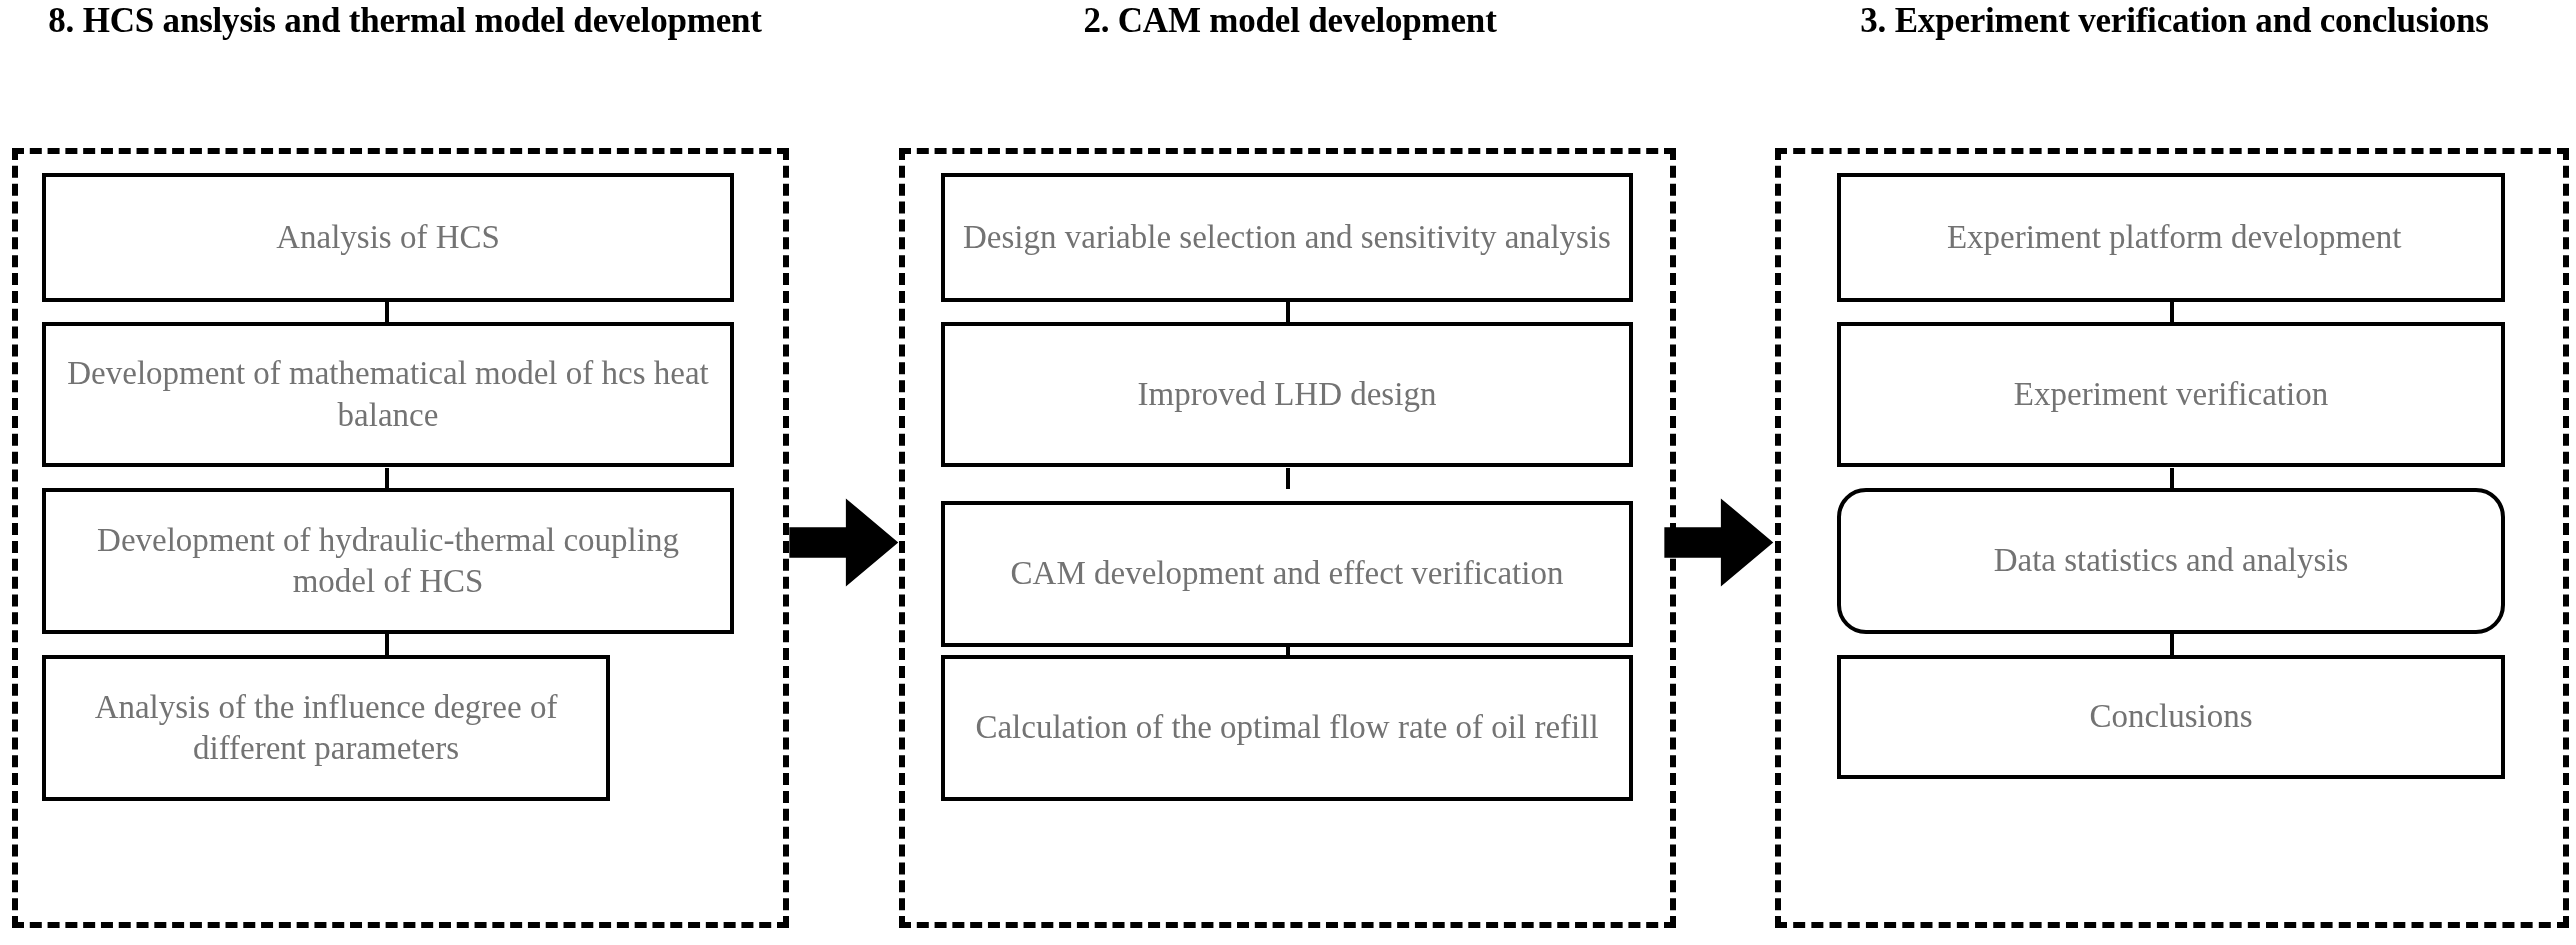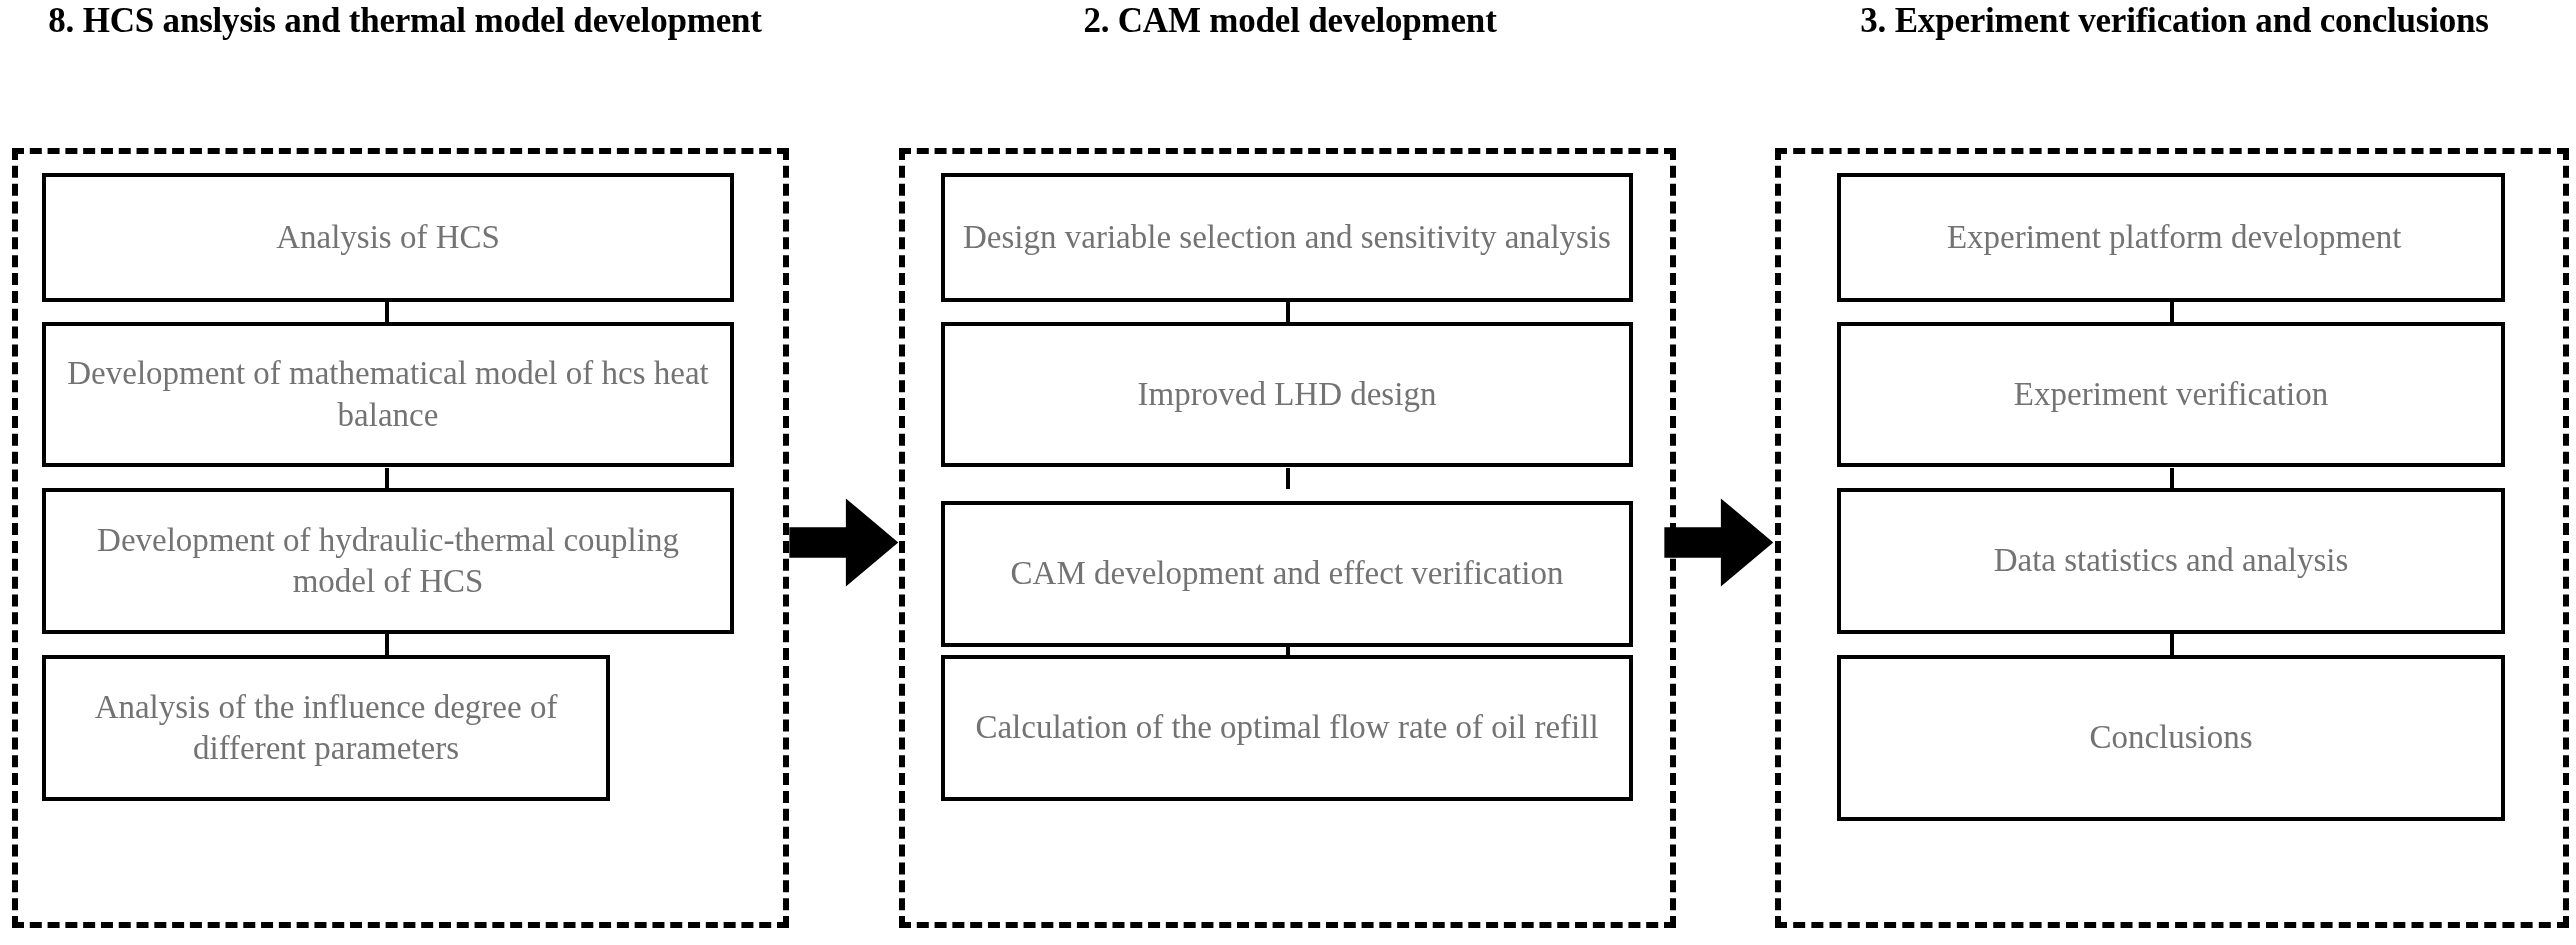--- a/index.html
+++ b/index.html
@@ -114,18 +114,18 @@
 
   <div class="panel" style="left:1775px; top:148px; width:794px; height:780px;"></div>
 
   <div class="stage-boxes" style="left:0; top:0; width:2576px; height:946px;">
     <div class="connector" style="left:2170px; top:302px; height:21px;"></div>
     <div class="connector" style="left:2170px; top:468px; height:21px;"></div>
     <div class="connector" style="left:2170px; top:634px; height:21px;"></div>
 
     <div class="flow-box" style="left:1837px; top:173px; width:668px; height:129px;padding-left:16px;">Experiment platform development</div>
     <div class="flow-box" style="left:1837px; top:322px; width:668px; height:145px;">Experiment verification</div>
-    <div class="flow-box" style="left:1837px; top:488px; width:668px; height:146px;">Data statistics and analysis</div>
-    <div class="flow-box" style="left:1837px; top:655px; width:668px; height:166px;">Conclusions</div>
+    <div class="flow-box" style="left:1837px; top:488px; width:668px; height:146px;border-radius:29px;">Data statistics and analysis</div>
+    <div class="flow-box" style="left:1837px; top:655px; width:668px; height:124px;">Conclusions</div>
   </div>
 
 </div>
 
 
 </body></html>

